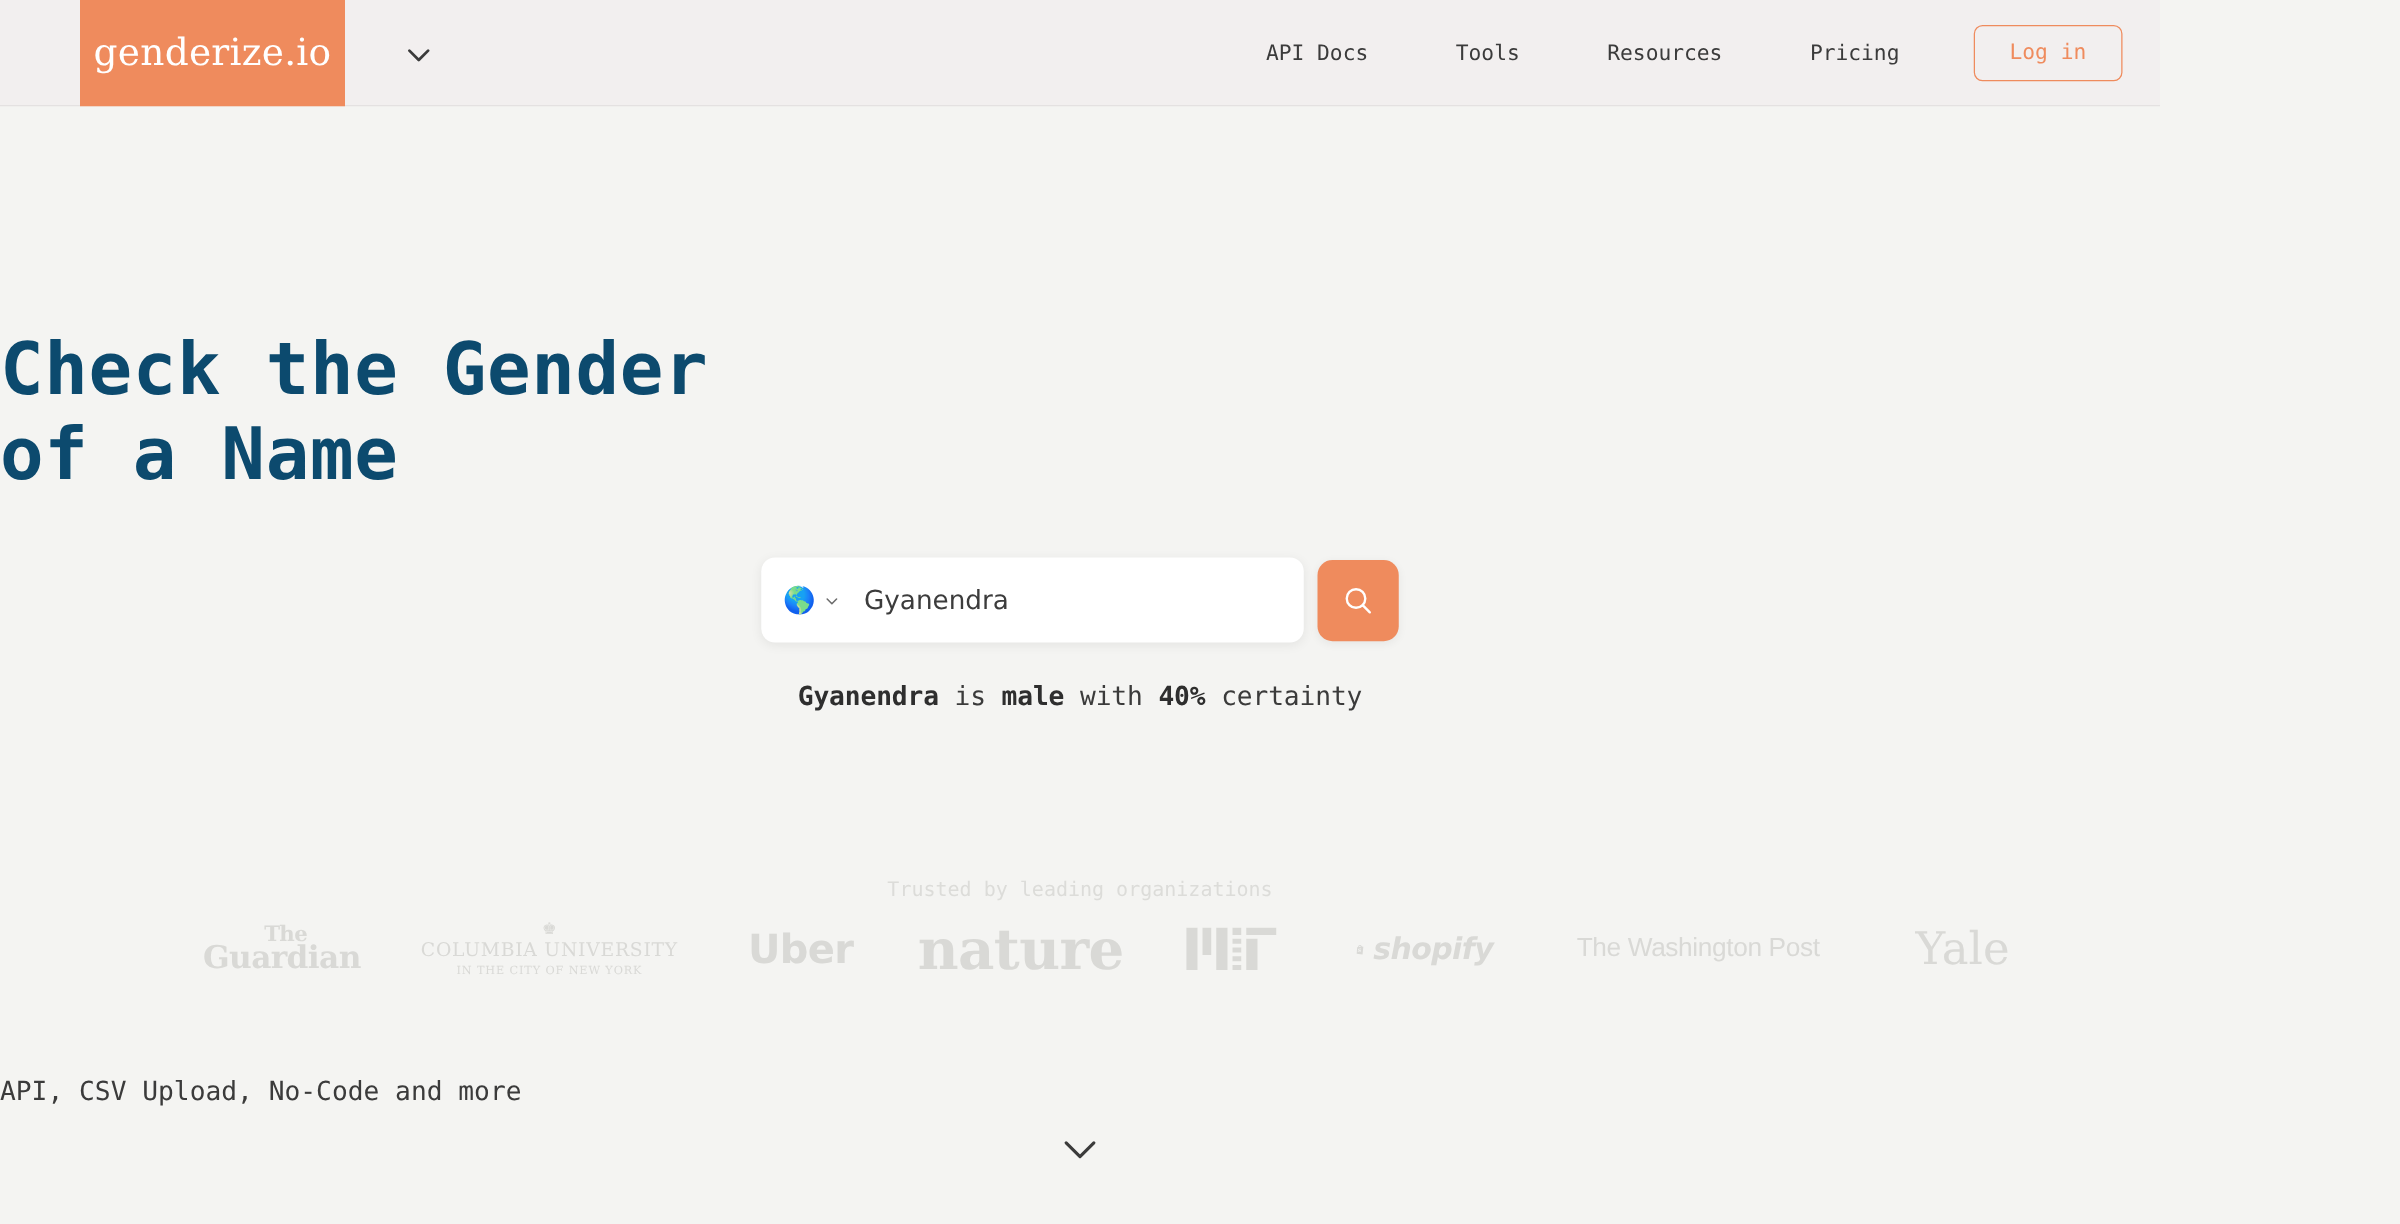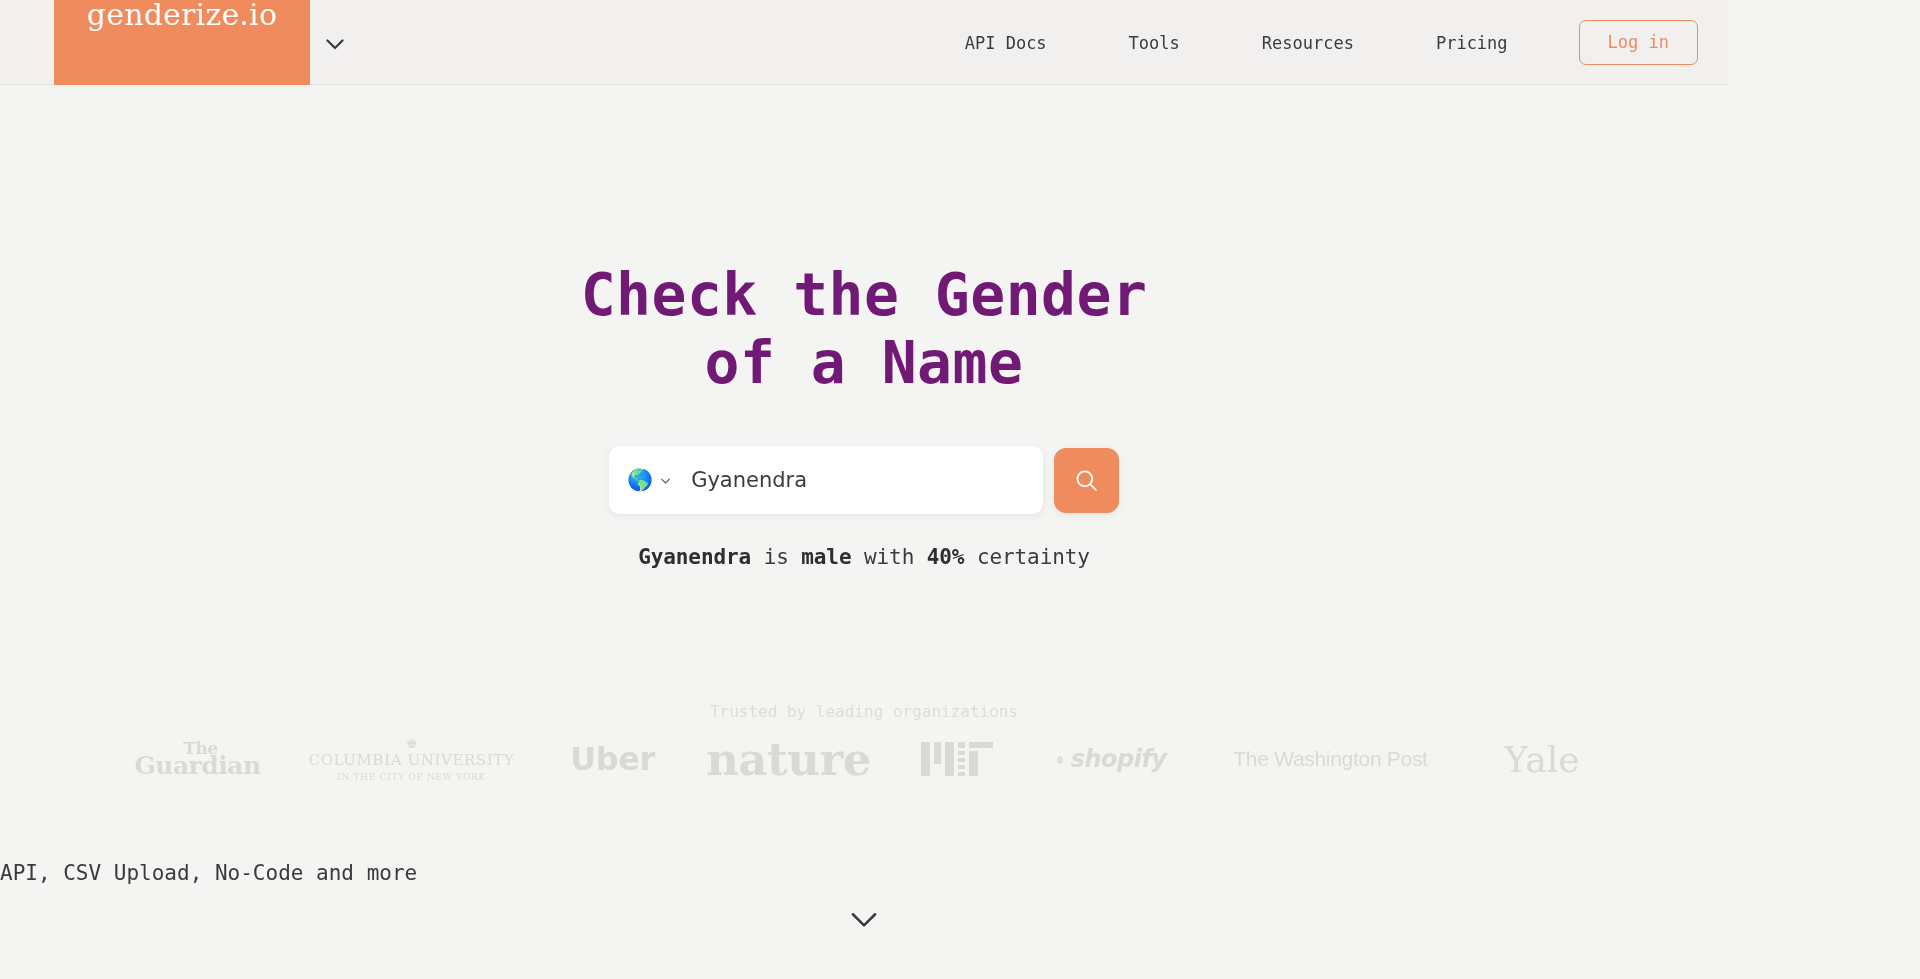--- a/index.html
+++ b/index.html
@@ -21,27 +21,27 @@
     left: 0;
     top: 0;
     width: 1728px;
     height: 85px;
     background: #f2efef;
     border-bottom: 1px solid #e4e1e1;
     box-sizing: border-box;
   }
   .logo-block {
     position: absolute;
-    left: 54px;
+    left: 64px;
     top: 0;
-    width: 256px;
+    width: 212px;
     height: 85px;
     background: #ef8b5d;
     display: flex;
-    align-items: flex-start;
+    align-items: center;
     justify-content: center;
     cursor: pointer;
   }
   .logo-text {
     font-family: "DejaVu Serif", "Liberation Serif", serif;
     font-size: 30px;
     color: #ffffff;
     letter-spacing: 0.2px;
     line-height: 1;
   }
@@ -55,21 +55,21 @@
   }
   .chev-svg { display: block; }
 
   .nav {
     position: absolute;
     right: 30px;
     top: 0;
     height: 85px;
     display: flex;
     align-items: center;
-    gap: 16px;
+    gap: 4px;
   }
   .nav-link {
     font-family: "DejaVu Sans Mono", "Liberation Mono", monospace;
     font-size: 17px;
     color: #3b3b3b;
     text-decoration: none;
     padding: 0 33px;
     letter-spacing: 0px;
     cursor: pointer;
     white-space: nowrap;
@@ -87,25 +87,24 @@
     letter-spacing: 0px;
     line-height: 1;
   }
 
   
   .hero-title {
     position: absolute;
     left: 0;
     top: 222px;
     width: 1728px;
-    text-align: center;
     font-family: "DejaVu Sans Mono", "Liberation Mono", monospace;
     font-size: 58px;
     font-weight: bold;
-    color: #701a75;
+    color: #0c4a6e;
     line-height: 1.18;
     letter-spacing: 0.5px;
     white-space: pre-line;
   }
 
   
   .search-row {
     position: absolute;
     left: 0;
     top: 446px;
@@ -191,20 +190,21 @@
   .logo-row {
     position: absolute;
     left: 0;
     top: 728px;
     width: 1728px;
     height: 62px;
     display: flex;
     align-items: flex-end;
     justify-content: center;
     gap: 60px;
+    padding-left: 28px;
   }
   .brand {
     color: #d9d9d6;
     display: flex;
     align-items: center;
     justify-content: center;
     height: 62px;
     user-select: none;
   }
   .brand-guardian {

